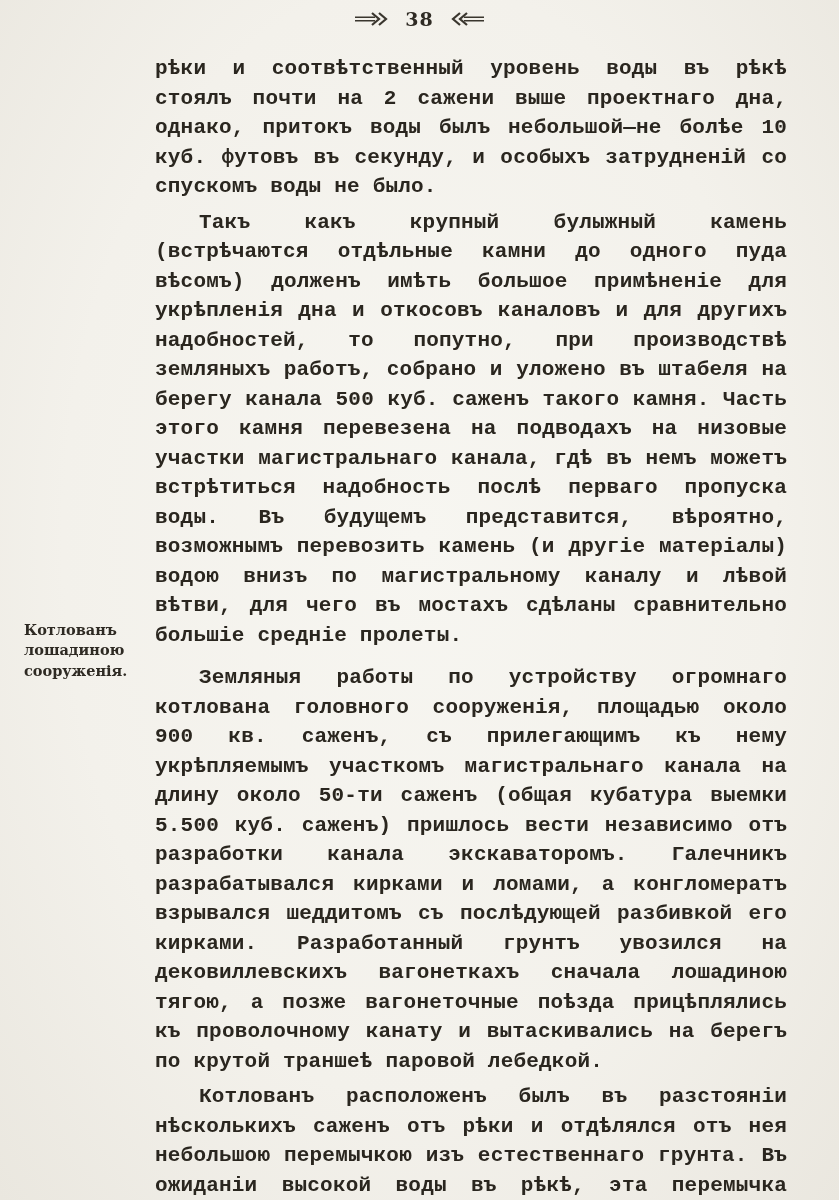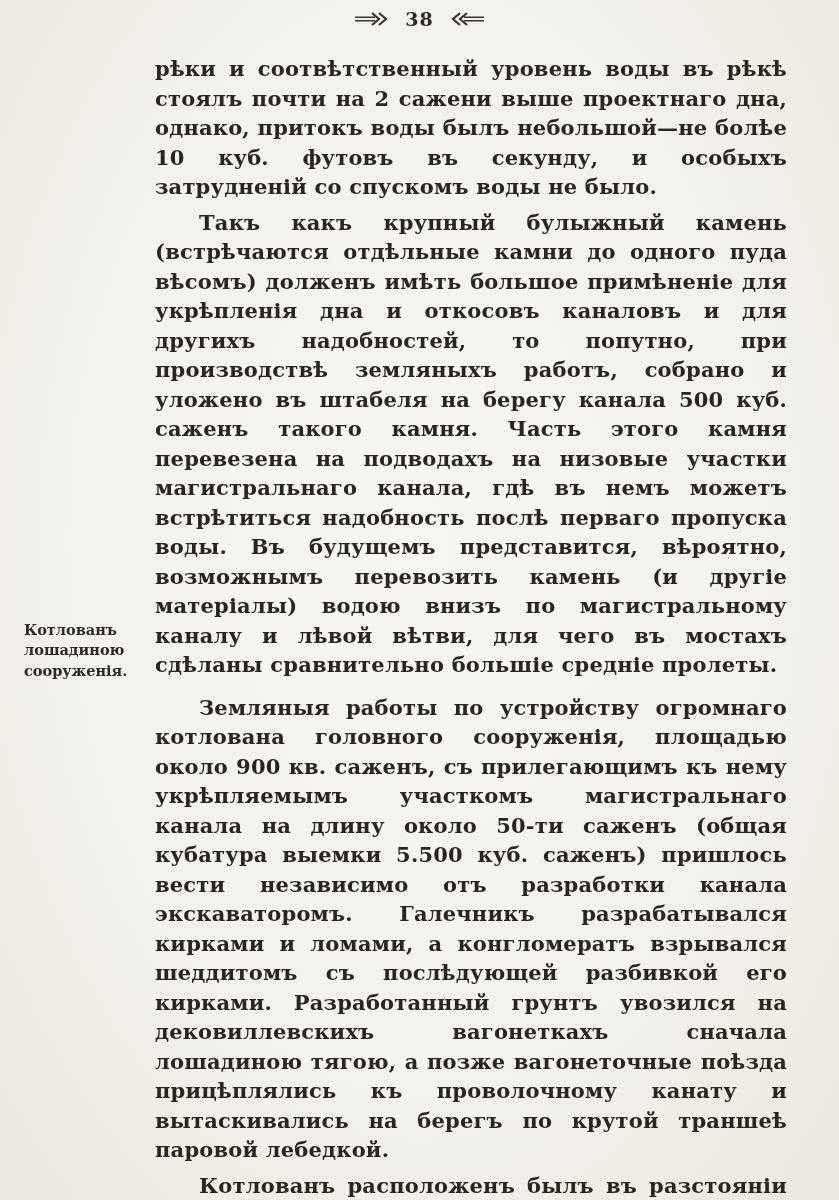--- a/index.html
+++ b/index.html
@@ -58,20 +58,21 @@
     width: 632px;
     text-align: justify;
     font-size: 21px;
     line-height: 29.5px;
     font-weight: bold;
     letter-spacing: 0.2px;
   }
   .para {
     margin: 0 0 6px 0;
     text-indent: 44px;
+    font-family: Liberation Mono, monospace;
   }
   .para.no-indent { text-indent: 0; }
   .para.para-gap { margin-top: 13px; }
 </style>
 </head>
 <body>
 
 <div class="page">
 
   <div class="page-header">

